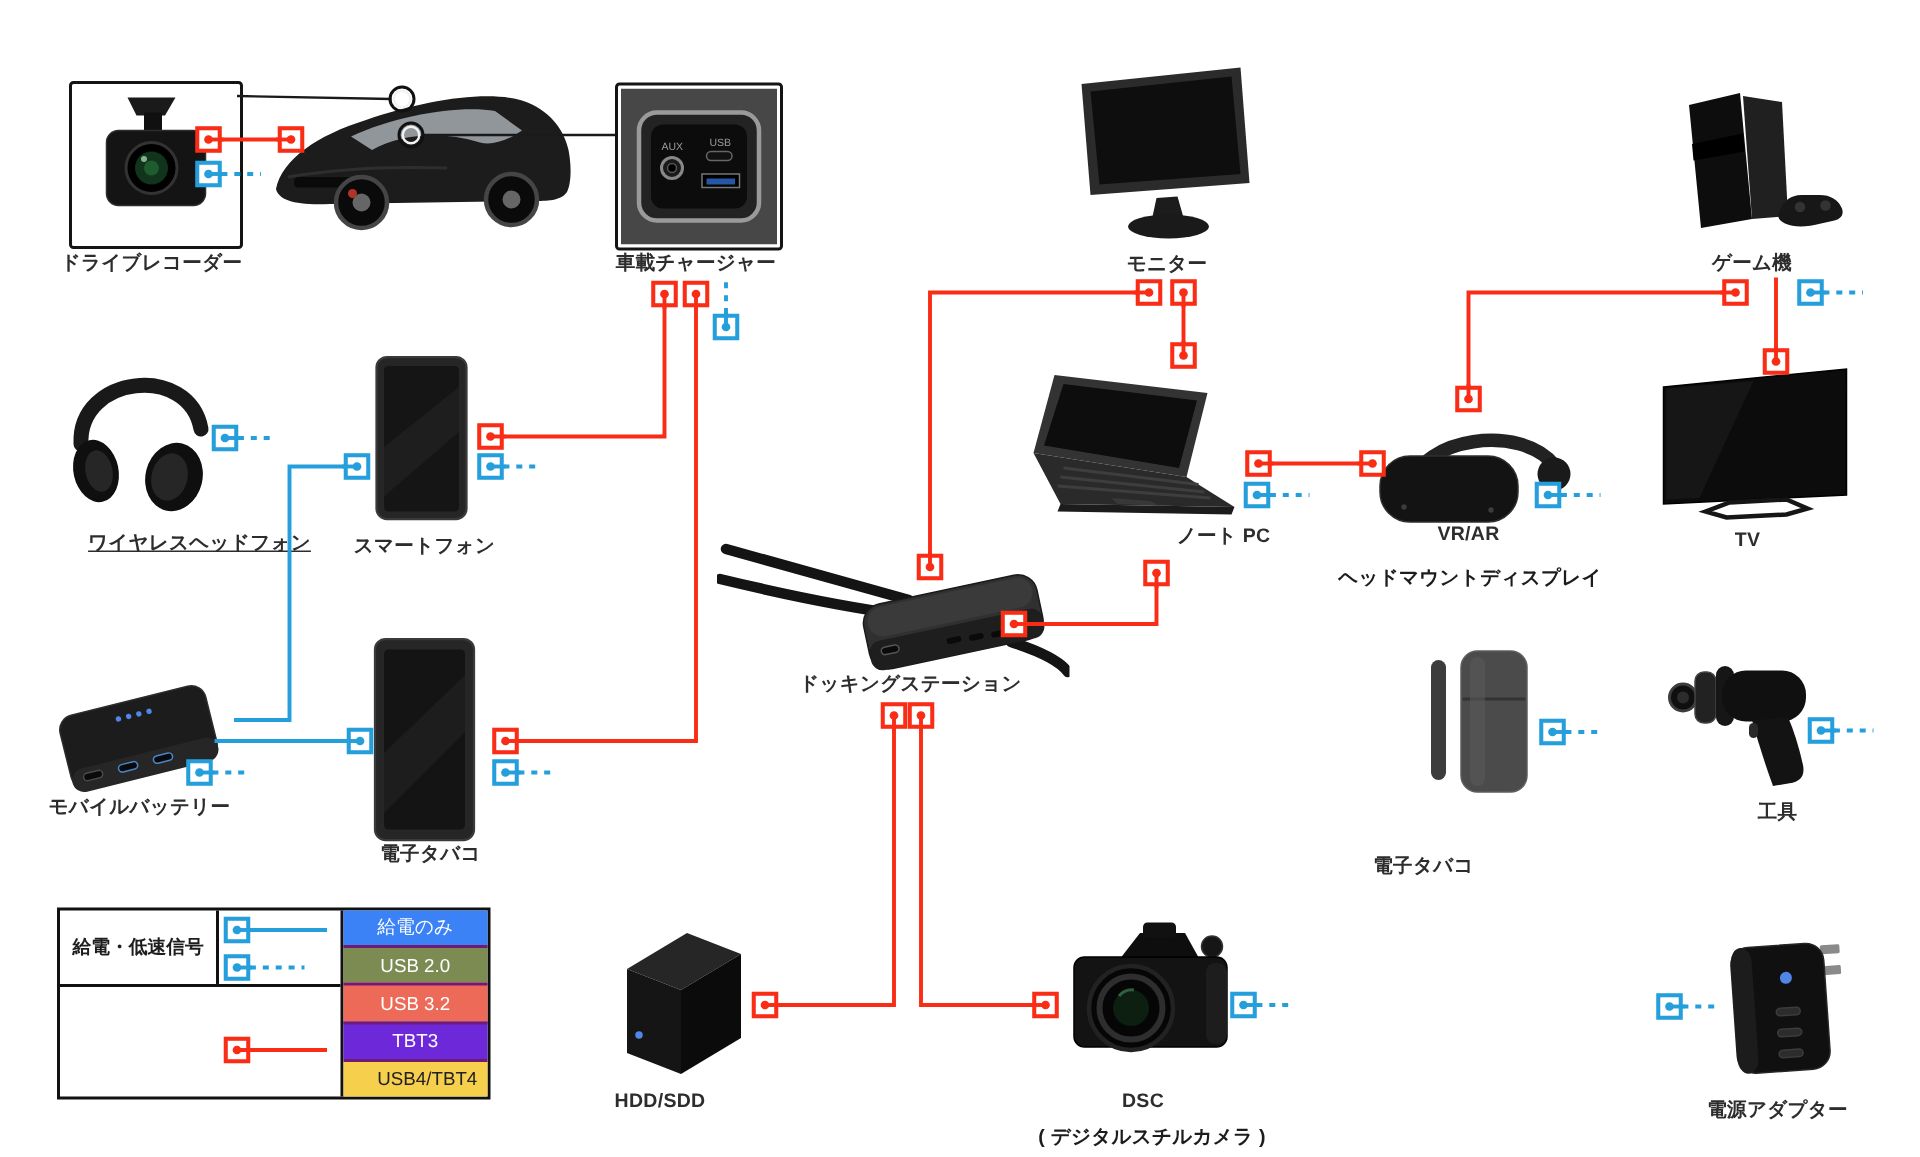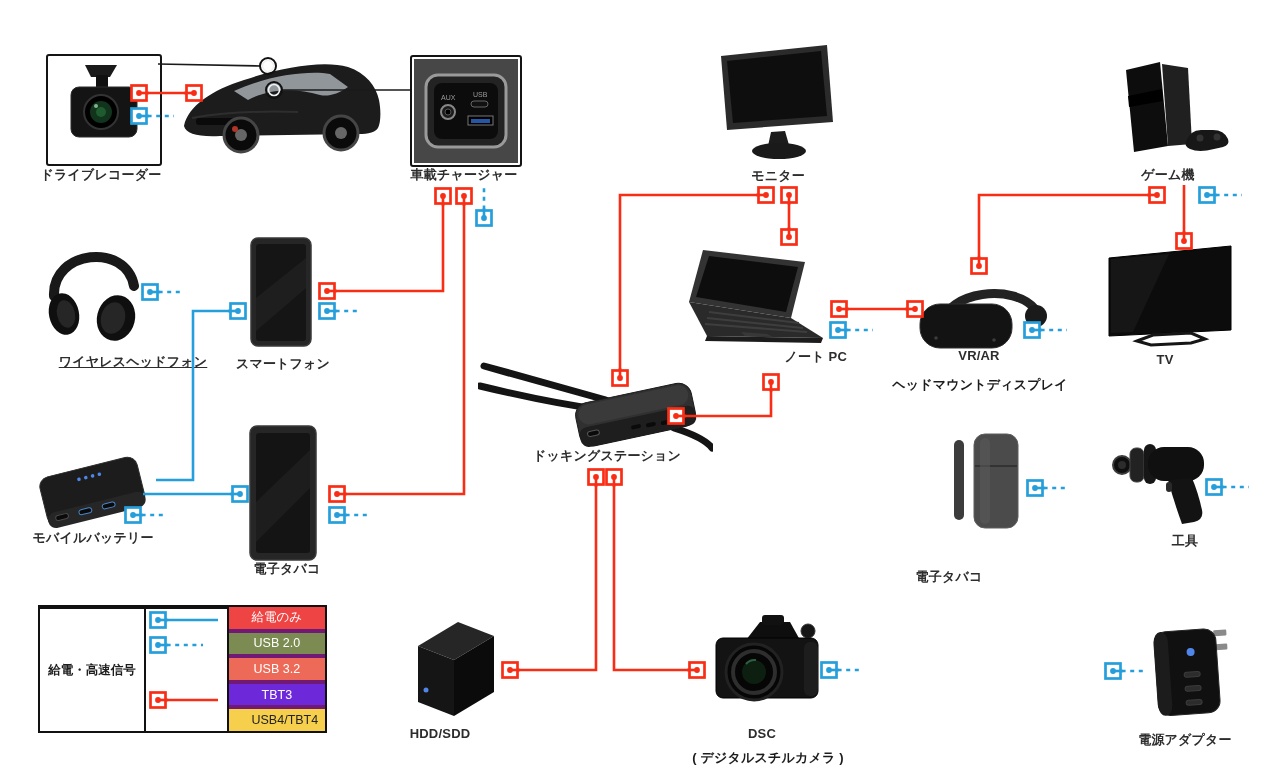--- a/index.html
+++ b/index.html
@@ -16,21 +16,21 @@
   .legend{position:absolute;left:38px;top:605px;width:289px;height:128px;border:2px solid #111;
           box-sizing:border-box;background:#fff;display:flex;z-index:2;}
   .lg-left{width:188px;display:flex;flex-direction:column;}
   .lg-row{display:flex;flex:2;}
   .lg-row.high{flex:3;border-top:2px solid #111;}
   .lg-label{width:104px;border-right:2px solid #111;display:flex;align-items:center;
             justify-content:center;font-size:12.5px;font-weight:600;color:#1d1d1d;}
   .lg-glyphs{flex:1;}
   .lg-colors{width:97px;display:flex;flex-direction:column;border-left:2px solid #111;}
   .cbox{flex:1;display:flex;align-items:center;justify-content:center;font-size:12.5px;
-        font-weight:500;border-top:4px solid #701a75;}
+        font-weight:500;border-top:2px solid #701a75;}
   .cbox:first-child{border-top:0;}
 </style>
 </head>
 <body>
 
 <div class="canvas">
 
   <div class="photobox" style="left:46px;top:54px;width:112px;height:108px;">
     <svg width="106" height="102">
       <polygon points="34,6 66,6 59,18 40,18" fill="#1a1a1a"></polygon>
@@ -256,27 +256,30 @@
   <div class="lbl" style="left:512px;top:447px;width:190px;">ドッキングステーション</div>
   <div class="lbl" style="left:879px;top:532px;width:140px;margin-top:36px;">電子タバコ</div>
   <div class="lbl" style="left:1115px;top:532px;width:140px;">工具</div>
   <div class="lbl" style="left:370px;top:726px;width:140px;">HDD/SDD</div>
   <div class="lbl" style="left:692px;top:726px;width:140px;">DSC</div>
   <div class="lbl bold" style="left:663px;top:749px;width:210px;">( デジタルスチルカメラ )</div>
   <div class="lbl" style="left:1110px;top:731px;width:150px;">電源アダプター</div>
 
   <div class="legend">
     <div class="lg-left">
+      <div class="lg-row low">
+        <div class="lg-label">給電・低速信号</div>
+        <div class="lg-glyphs"></div>
+      </div>
       <div class="lg-row high">
-        <div class="lg-label">給電・高速信号</div>
         <div class="lg-glyphs"></div>
       </div>
     </div>
     <div class="lg-colors">
-      <div class="cbox" style="background-color: #ef4444; color: rgb(255, 255, 255);">給電のみ</div>
+      <div class="cbox" style="background-color: #3b82f6; color: rgb(255, 255, 255);">給電のみ</div>
       <div class="cbox" style="background-color: rgb(123, 139, 81); color: rgb(255, 255, 255);">USB 2.0</div>
       <div class="cbox" style="background-color: rgb(236, 106, 87); color: rgb(255, 255, 255);">USB 3.2</div>
       <div class="cbox" style="background-color: #6d28d9; color: rgb(255, 255, 255);">TBT3</div>
       <div class="cbox" style="background-color: rgb(246, 207, 77); color: rgb(34, 34, 34); padding-left: 16px;">USB4/TBT4</div>
     </div>
   </div>
 
   <svg id="wires" width="1280" height="771">
       <polyline points="158,64 261,66" fill="none" stroke="#1a1a1a" stroke-width="1.6"></polyline>
       <polyline points="281,90 410,90" fill="none" stroke="#1a1a1a" stroke-width="1.6"></polyline>

